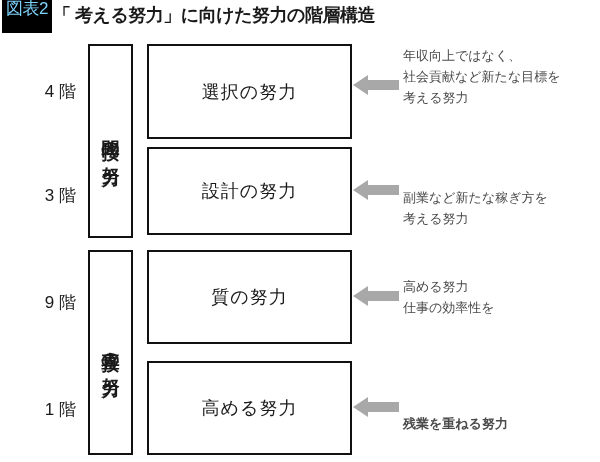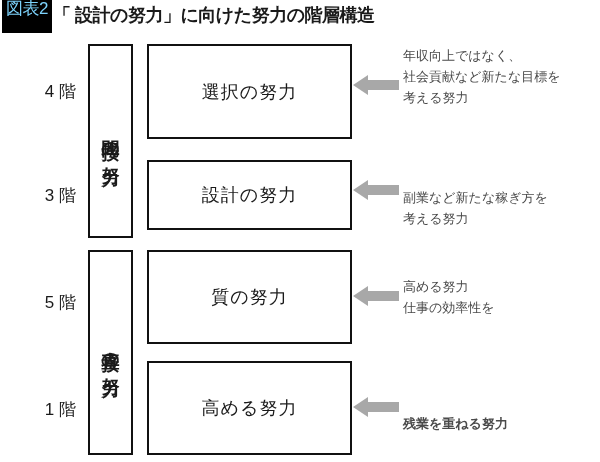--- a/index.html
+++ b/index.html
@@ -115,39 +115,39 @@
   }
   .annotation .line {
     white-space: nowrap;
   }
 </style>
 </head>
 <body>
 
 <div id="title-bar">
   <span id="title-badge">図表2</span>
-  <span id="title-text">「 設計の努力」に向けた努力の階層構造</span>
+  <span id="title-text">「 考える努力」に向けた努力の階層構造</span>
 </div>
 
 <div class="floor-label" style="top:82px;">4 階</div>
 <div class="floor-label" style="top:186px;">3 階</div>
-<div class="floor-label" style="top:293px;">5 階</div>
+<div class="floor-label" style="top:293px;">9 階</div>
 <div class="floor-label" style="top:400px;">1 階</div>
 
 <div class="group-box" style="top:44px; height:194px;">
   <span class="vtext">間接の努力</span>
 </div>
 <div class="group-box" style="top:250px; height:205px;">
   <span class="vtext">直接の努力</span>
 </div>
 
 <div class="effort-box" style="top:44px; height:95px;">
   <span class="etext">選択の努力</span>
 </div>
-<div class="effort-box" style="top:147px; height:70px;margin-top:13px;">
+<div class="effort-box" style="top:147px; height:88px;">
   <span class="etext">設計の努力</span>
 </div>
 <div class="effort-box" style="top:250px; height:94px;">
   <span class="etext">質の努力</span>
 </div>
 <div class="effort-box" style="top:361px; height:94px;">
   <span class="etext">高める努力</span>
 </div>
 
 <div class="arrow" style="top:74px;">

